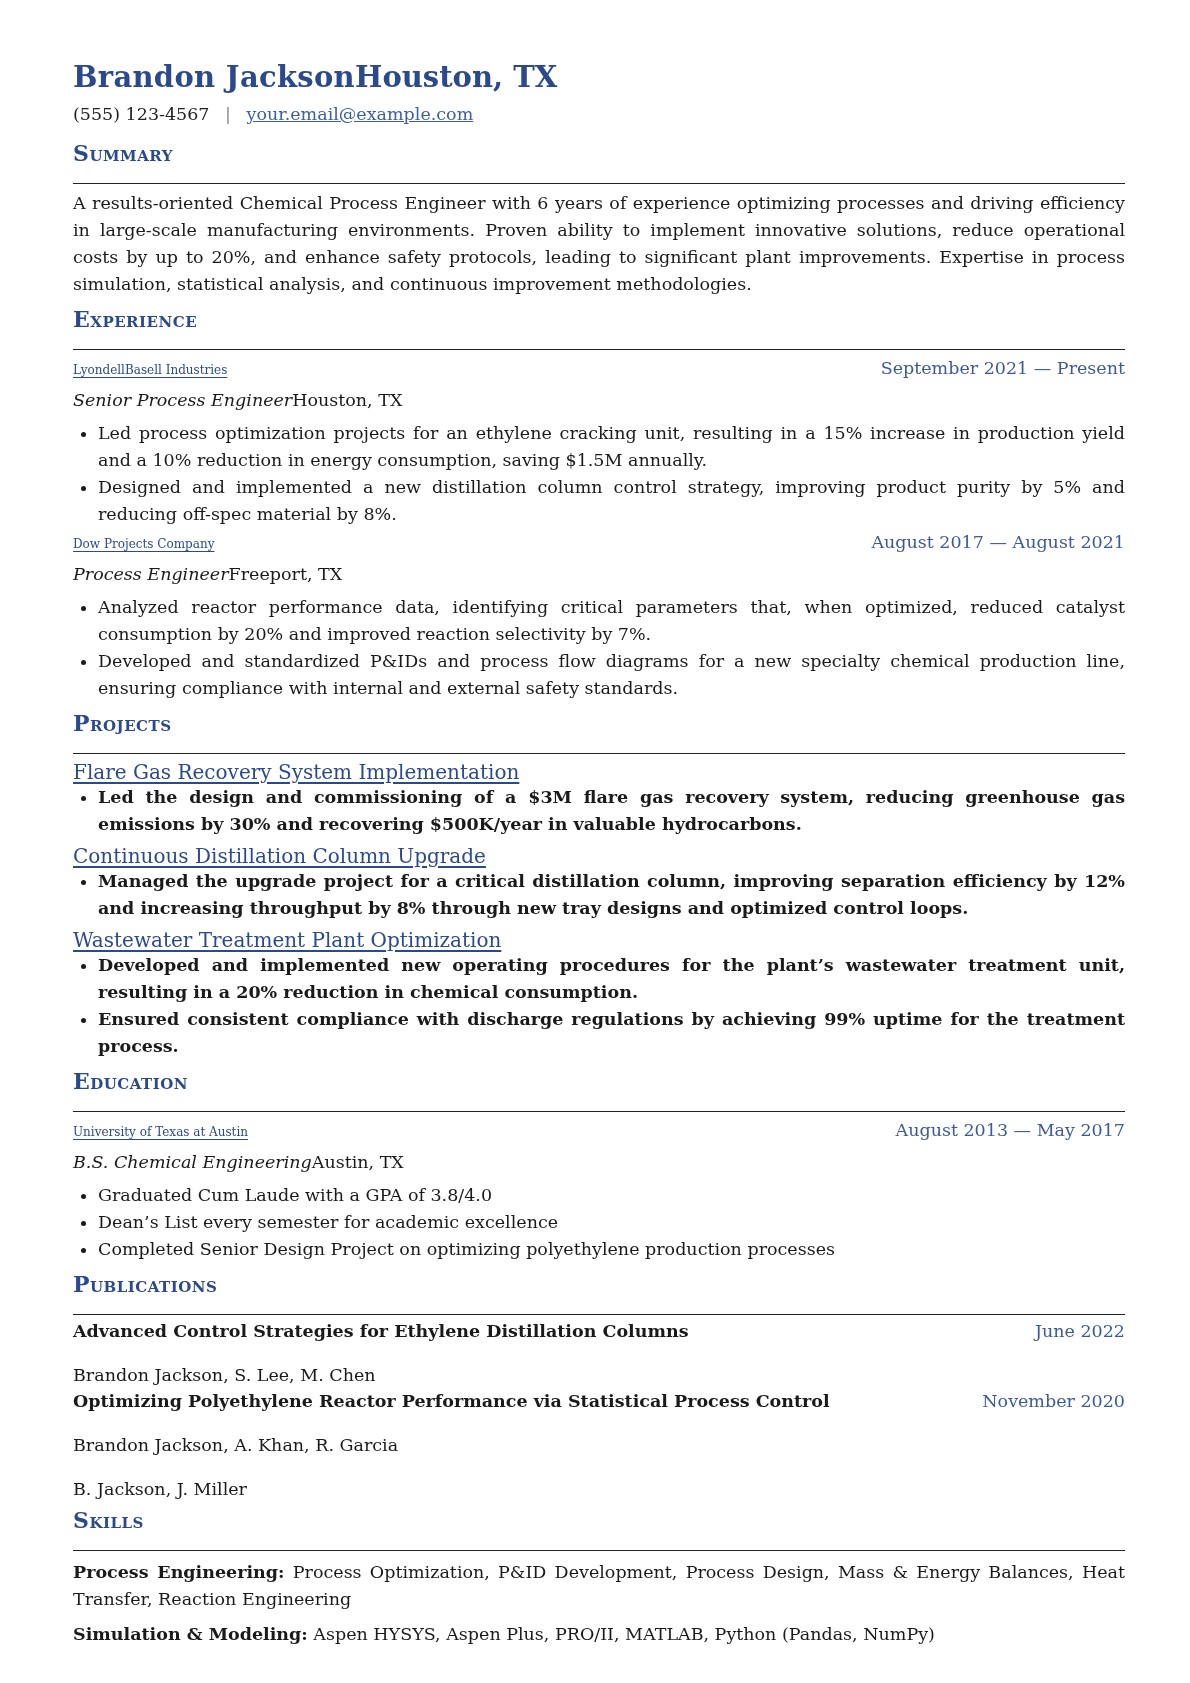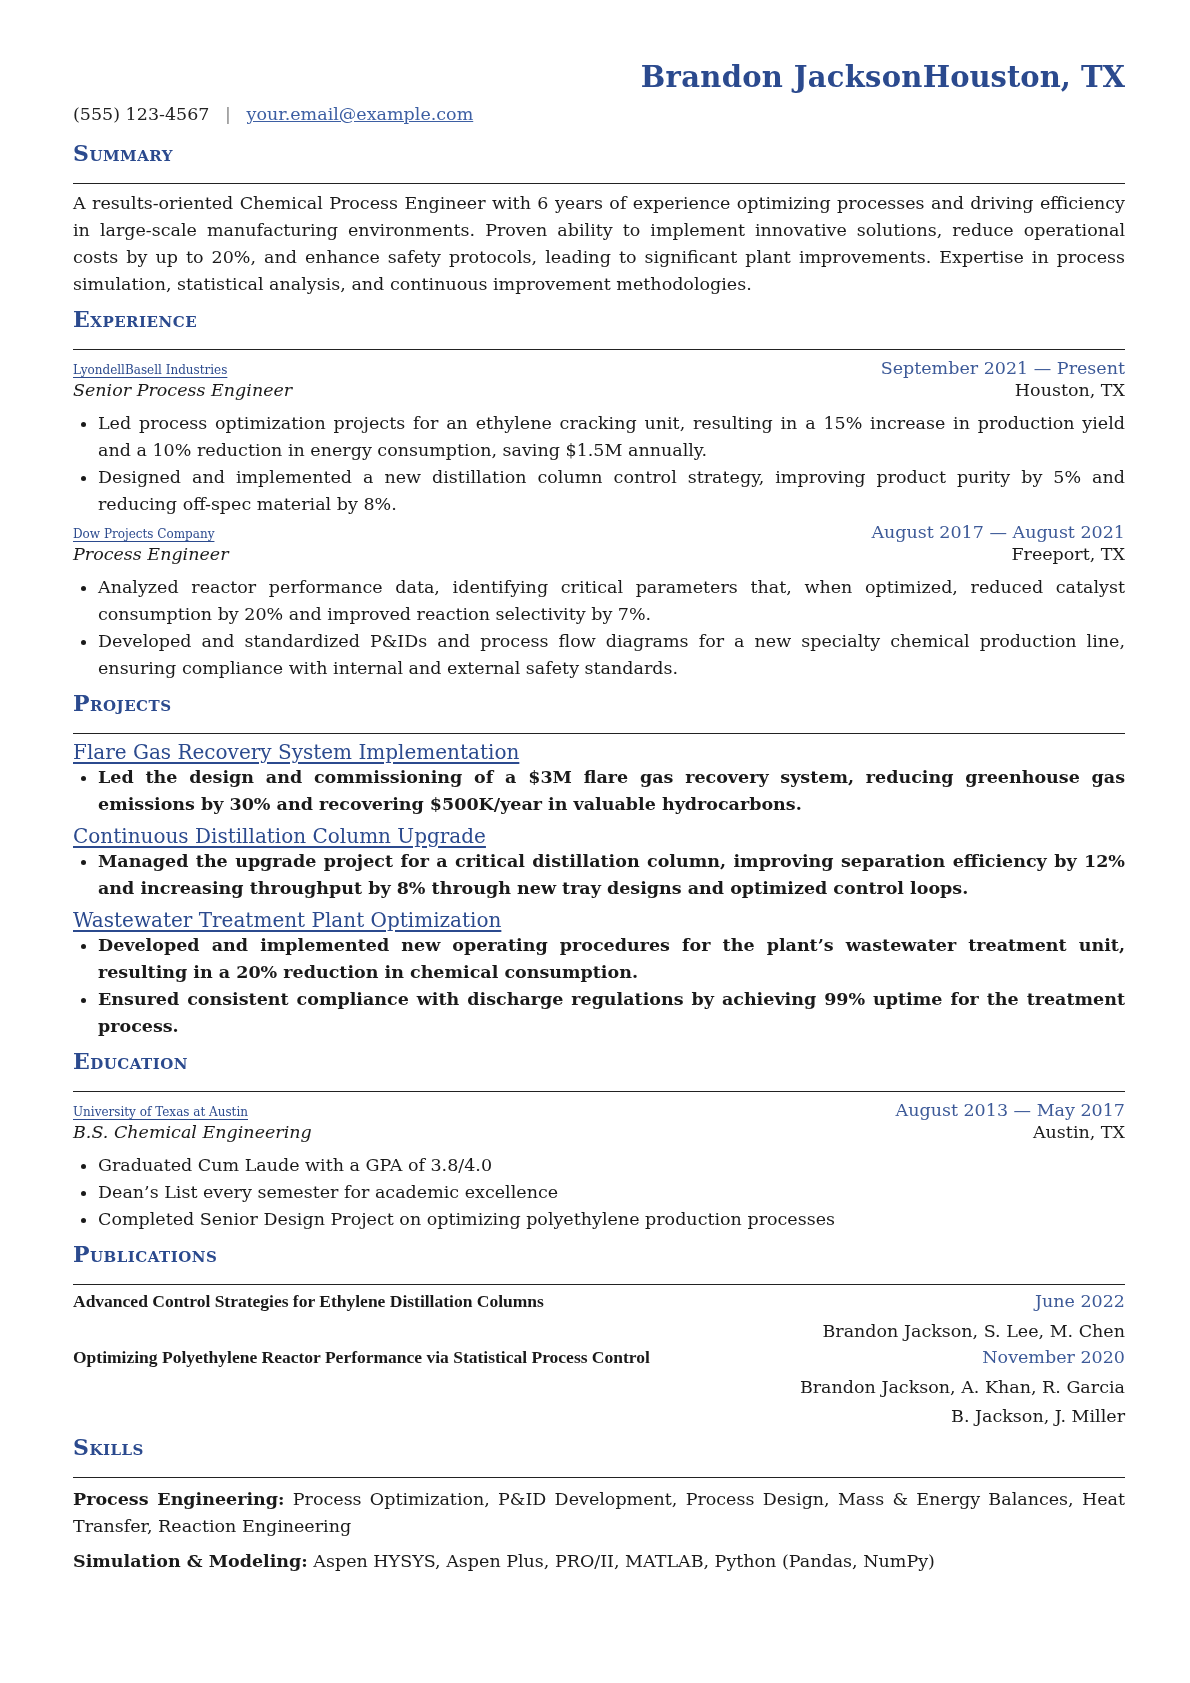--- a/index.html
+++ b/index.html
@@ -2,45 +2,45 @@
 <html><head>
 <meta charset="utf-8">
 <style>
   html, body { margin: 0; padding: 0; background: #ffffff; }
   body {
     width: 1190px; height: 1683px; position: relative; overflow: hidden;
     font-family: "DejaVu Serif", "Liberation Serif", serif;
     color: #1a1a1a;
   }
   .page { position: absolute; left: 73px; top: 60px; width: 1052px; }
-  .header-row { display: flex; justify-content: flex-end; align-items: baseline; }
+  .header-row { display: flex; justify-content: flex-start; align-items: baseline; }
   .name { font-size: 29px; font-weight: bold; letter-spacing: 0.3px; color: #2b4a8e; }
   .location { font-size: 29px; font-weight: bold; color: #2b4a8e; }
   .contact { font-size: 17.5px; margin-top: 10px; color: #222; }
   .contact .sep { color: #888; margin: 0 10px; }
   .contact a { color: #3d5fa3; text-decoration: underline; }
   .section-title {
     font-size: 22px; font-weight: bold; color: #2b4a8e; font-variant: small-caps;
     letter-spacing: 0.5px; border-bottom: 1.5px solid #222; padding-bottom: 17px; line-height: 26px;
   }
   .sec-summary { margin-top: 16px; }
   .summary-text { font-size: 17.5px; line-height: 27px; text-align: justify; margin-top: 6px; }
   .sec { margin-top: 8px; }
   .entry-head { display: flex; justify-content: space-between; align-items: baseline; margin-top: 8px; }
   .org { font-size: 12px; color: #2b4a8e; text-decoration: underline; text-underline-offset: 3px; }
   .dates { font-size: 17.5px; color: #3d5a98; }
-  .entry-sub { display: flex; justify-content: space-between; align-items: baseline; font-size: 17.5px; margin-top: 2px; }
+  .entry-sub { display: flex; align-items: baseline; font-size: 17.5px; margin-top: 12px; }
   .role { font-style: italic; }
   ul.bullets { margin: 10px 0 0 0; padding-left: 25px; font-size: 17.5px; line-height: 27px; text-align: justify; }
   ul.bullets.tight { margin-top: 0; font-weight: bold; }
   ul.bullets li { margin: 0; }
   .proj-title { font-size: 20px; color: #2b4a8e; text-decoration: underline; text-underline-offset: 3px; margin-top: 6px; display: inline-block; }
   .pub-head { display: flex; justify-content: space-between; align-items: baseline; margin-top: 6px; }
-  .pub-title { font-size: 17.5px; font-weight: bold; font-family: Liberation Serif, serif; }
-  .pub-authors { font-size: 17.5px; margin-top: 9px; text-align: right; }
+  .pub-title { font-size: 17.5px; font-weight: bold; }
+  .pub-authors { font-size: 17.5px; margin-top: 24px; }
   .skill-line { font-size: 17.5px; line-height: 27px; text-align: justify; margin-top: 8px; }
   .skill-line b { font-weight: bold; }
 </style>
 </head>
 <body>
 
 <div class="page">
 
   <div class="header-row">
     <div class="name">Brandon Jackson</div>

